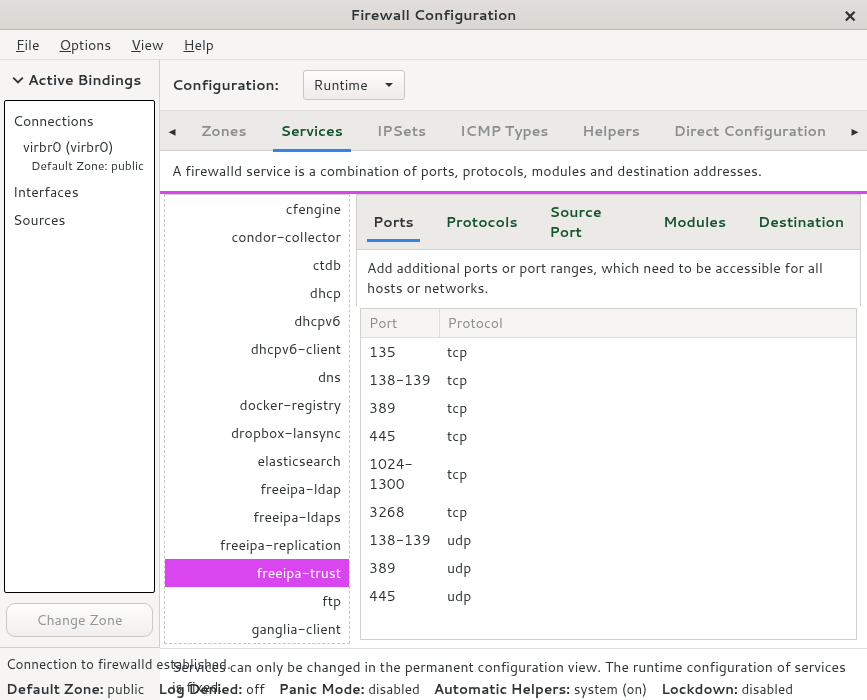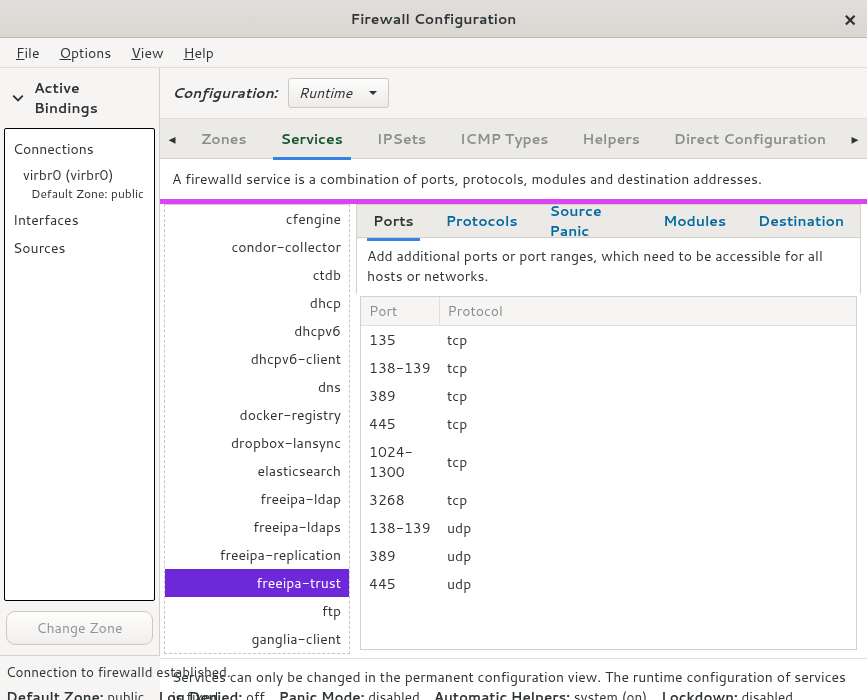--- a/index.html
+++ b/index.html
@@ -1,61 +1,61 @@
 <!DOCTYPE html>
 <html><head>
 <meta charset="utf-8">
 <style>
 * { box-sizing: border-box; margin: 0; padding: 0; font-family: "Cantarell", "Helvetica Neue", sans-serif; }
 body { width: 867px; height: 700px; background: #f6f5f4; color: #2e3436; font-size: 14px; overflow: hidden; }
 
-.titlebar { height: 38px; background: linear-gradient(#e1dedb,#dad6d2); border-bottom:1px solid #bfb8b1; display:flex; align-items:center; justify-content:center; position:relative; }
+.titlebar { height: 30px; background: linear-gradient(#e1dedb,#dad6d2); border-bottom:1px solid #bfb8b1; display:flex; align-items:center; justify-content:center; position:relative; }
 .titlebar .title { font-weight:700; font-size:14px; color:#2e3436; }
 .titlebar .close { position:absolute; right:10px; top:50%; transform:translateY(-50%); font-size:16px; font-weight:700; cursor:pointer; }
 
 .menubar { height:30px; background:#f6f5f4; display:flex; align-items:center; padding:0 6px; border-bottom:1px solid #e1dedb; }
 .menubar .item { padding:20px 10px; font-size:14px; cursor:pointer; }
 .menubar .item .ul { text-decoration:underline; }
 
 .body { display:flex; height:587px; }
 
 .sidepanel { width:160px; border-right:1px solid #d3d0cc; display:flex; flex-direction:column; }
-.sidepanel .hdr { padding:10px 12px; font-weight:700; display:flex; align-items:center; gap:10px; }
+.sidepanel .hdr { padding:10px 12px; font-weight:700; display:flex; align-items:center; gap:4px; }
 .sidepanel .hdr svg { width:12px; height:12px; }
 .treewrap { margin:0 4px 6px 4px; border:1px solid #000000; background:#fff; border-radius:2px; padding:6px 0; flex:1; overflow:auto; }
 .treewrap .cat { font-size:14px; padding:4px 8px; }
 .treewrap .conn { padding:2px 8px 0 18px; font-size:14px; }
 .treewrap .sub { padding:0 8px 4px 26px; font-size:12px; color:#2e3436; }
 .btn-zone { margin:4px 6px 10px 6px; padding:6px 12px; background:linear-gradient(#fdfdfc,#f1efed); border:1px solid #cdc7c2; border-radius:9px; color:#929595; cursor:pointer; text-align:center; }
 
 .main { flex:1; display:flex; flex-direction:column; }
 
-.confrow { padding:10px 12px; border-bottom:1px solid #e1dedb; display:flex; align-items:center; gap:10px;font-style:italic; }
+.confrow { padding:10px 12px; border-bottom:1px solid #e1dedb; display:flex; align-items:center; gap:24px; }
 .confrow .lbl { font-weight:700; }
 .combo { display:inline-flex; align-items:center; gap:16px; padding:4px 10px; background:linear-gradient(#fdfdfc,#eeebe8); border:1px solid #cdc7c2; border-radius:3px; cursor:pointer; }
 .combo svg { width:10px; height:10px; fill:#2e3436; }
 
 .tabstrip { height:40px; background:#eceae7; border-bottom:1px solid #d3d0cc; display:flex; align-items:center; position:relative; }
 .tabstrip .arrow { width:24px; text-align:center; color:#2e3436; cursor:pointer; }
 .tabstrip .tabs { flex:1; display:flex; justify-content:space-around; }
 .tabstrip .tab { padding:10px 14px; font-weight:600; color:#8b8e8f; cursor:pointer; position:relative; }
 .tabstrip .tab.active { color:#14532d; }
 .tabstrip .tab.active::after { content:""; position:absolute; left:6px; right:6px; bottom:-1px; height:3px; background:#3584e4; }
 
-.desc { background:#fff; padding:10px 12px; border-bottom:5px solid #d946ef; font-size:14px; color:#2e3436; }
+.desc { background:#fff; padding:10px 12px; border-bottom:3px solid #d946ef; font-size:14px; color:#2e3436; }
 
 .splitarea { flex:1; display:flex; background:#fff; }
 
 .svclist { width:186px; margin:0 0 4px 4px; border:1px dashed #c8c4bf; border-top:1px solid #d3d0cc; overflow-y:auto; }
 .svclist .row { padding:4px 8px; font-size:14px; white-space:nowrap; cursor:pointer;text-align:right; }
-.svclist .row.sel { background:#6d28d9; color:#fff; }
+.svclist .row.sel { background:#d946ef; color:#fff; }
 
 .detail { flex:1; display:flex; flex-direction:column; padding:0 6px 4px 6px; }
-.subtabstrip { height:34px; background:#eceae7; border:1px solid #d3d0cc; border-bottom:1px solid #d3d0cc; display:flex; align-items:center; }
-.subtabstrip .tab { padding:9px 16px; font-weight:600; color:#0369a1; cursor:pointer; position:relative; }
+.subtabstrip { height:56px; background:#eceae7; border:1px solid #d3d0cc; border-bottom:1px solid #d3d0cc; display:flex; align-items:center; }
+.subtabstrip .tab { padding:9px 16px; font-weight:600; color:#14532d; cursor:pointer; position:relative; }
 .subtabstrip .tab.active { color:#2e3436; }
 .subtabstrip .tab.active::after { content:""; position:absolute; left:10px; right:10px; bottom:-1px; height:3px; background:#3584e4; }
 .subdesc { background:#fff; border-left:1px solid #d3d0cc; border-right:1px solid #d3d0cc; padding:8px 10px; font-size:14px; }
 .porttable-wrap { border:1px solid #d3d0cc; margin:2px 4px 4px 4px; flex:1; background:#fff; }
 .porttable { width:100%; border-collapse:collapse; font-size:14px; }
 .porttable thead th { text-align:left; font-weight:400; color:#8b8e8f; background:#f6f5f4; padding:4px 8px; border-bottom:1px solid #e1dedb; border-right:1px solid #e1dedb; }
 .porttable thead th:last-child { border-right:none; }
 .porttable tbody td { padding:4px 8px;margin-top:32px; }
 
 .foot { background:#fff; border-top:1px solid #e1dedb; padding:8px 12px; font-size:14px; }
@@ -144,21 +144,21 @@
           <div class="row">freeipa-replication</div>
           <div class="row sel">freeipa-trust</div>
           <div class="row">ftp</div>
           <div class="row">ganglia-client</div>
         </div>
 
       <div class="detail">
         <div class="subtabstrip" id="sub-tabs">
             <div class="tab active">Ports</div>
             <div class="tab">Protocols</div>
-            <div class="tab">Source Panic</div>
+            <div class="tab">Source Port</div>
             <div class="tab">Modules</div>
             <div class="tab">Destination</div>
           </div>
         <div class="subdesc">Add additional ports or port ranges, which need to be accessible for all hosts or networks.</div>
         <div class="porttable-wrap">
           <table class="porttable">
             <thead>
                 <tr>
               <th style="width:78px">Port</th>
               <th>Protocol</th>

